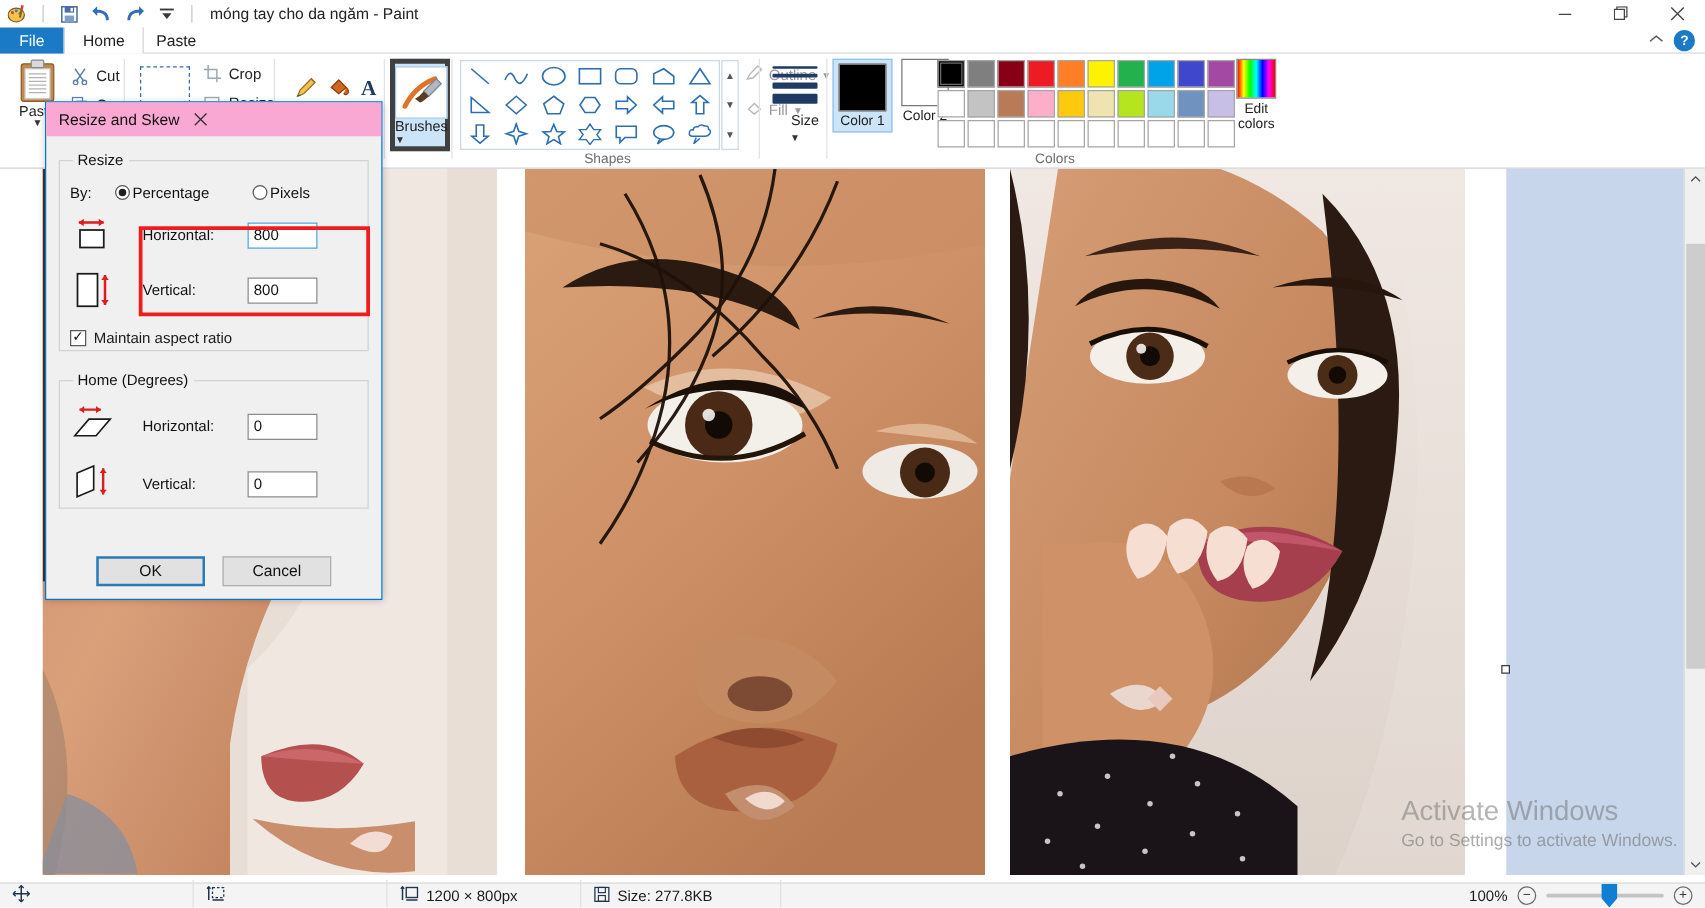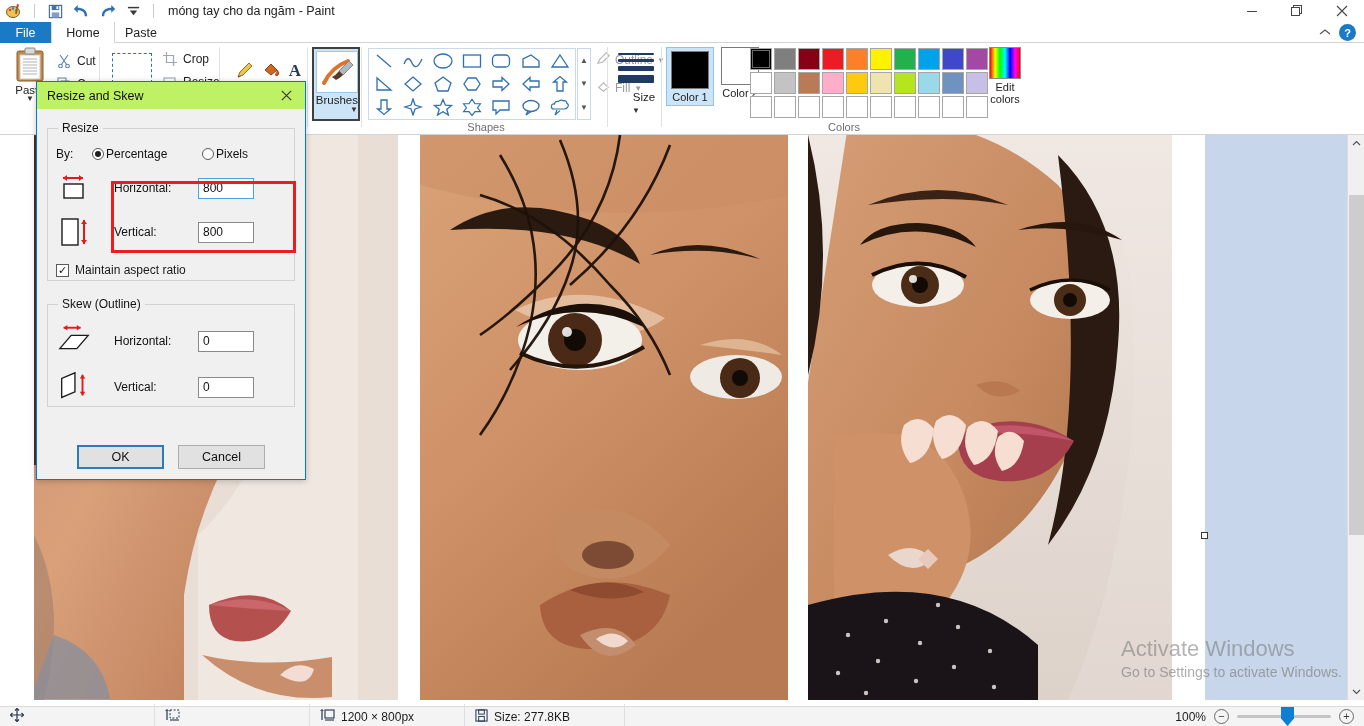--- a/index.html
+++ b/index.html
@@ -43,21 +43,21 @@
   .smallitem{position:absolute;display:flex;align-items:center;gap:5px;font-size:12px;color:#222;}
   .smallitem .ic{width:16px;height:16px;display:flex;align-items:center;justify-content:center;}
 
   
   .g-img{left:100px;width:120px;}
   
   .g-tools{left:222px;width:86px;}
   .toolico{position:absolute;width:26px;height:26px;display:flex;align-items:center;justify-content:center;}
   
   .g-brush{left:310px;width:52px;}
-  .brushbox{position:absolute;left:2px;top:4px;width:48px;height:74px;background:#cce4f7;border:2px solid #404040;display:flex;flex-direction:column;align-items:flex-end;}
+  .brushbox{position:absolute;left:2px;top:4px;width:48px;height:74px;background:#cce4f7;border:4px solid #404040;display:flex;flex-direction:column;align-items:flex-start;}
   .brushimg{width:42px;height:42px;border:1px solid #9ec9ec;background:#fff;margin-top:2px;display:flex;align-items:center;justify-content:center;}
   
   .g-shapes{left:364px;width:244px;}
   .shapegrid{position:absolute;left:4px;top:5px;width:208px;height:72px;border:1px solid #c9d9e8;background:#fff;display:grid;grid-template-columns:repeat(7,1fr);grid-template-rows:repeat(3,1fr);}
   .shp{display:flex;align-items:center;justify-content:center;}
   .shp svg{display:block;}
   .shpscroll{position:absolute;left:213px;top:5px;width:14px;height:72px;border:1px solid #c9d9e8;background:#fff;display:flex;flex-direction:column;justify-content:space-around;align-items:center;color:#555;font-size:8px;}
   .outlinefill{position:absolute;left:232px;top:8px;}
   .offrow{display:flex;align-items:center;gap:4px;margin-bottom:10px;font-size:12px;color:#9a9a9a;}
   
@@ -99,21 +99,21 @@
   .statusbar{position:absolute;left:0;bottom:0;width:1364px;height:20px;background:#f4f4f4;border-top:1px solid #dcdcdc;display:flex;align-items:center;font-size:12px;color:#1b1b1b;}
   .sbcell{height:26px;display:flex;align-items:center;gap:6px;padding:0 10px;border-right:1px solid #e0e0e0;}
   .sbspacer{flex:1;}
   .zoomwrap{display:flex;align-items:center;gap:8px;padding-right:10px;}
   .zbtn{width:15px;height:15px;border:1.4px solid #6a6a6a;border-radius:50%;display:flex;align-items:center;justify-content:center;font-size:11px;color:#3a3a3a;line-height:1;}
   .ztrack{position:relative;width:94px;height:3px;background:#c4c4c4;border-radius:2px;}
   .zthumb{position:absolute;left:44px;top:-8px;width:13px;height:19px;background:#0f7fd4;clip-path:polygon(0 0,100% 0,100% 60%,50% 100%,0 60%);}
 
   
   .dialog{position:absolute;left:36px;top:81px;width:270px;height:399px;background:#f0f0f0;border:1px solid #0078d7;box-shadow:0 1px 6px rgba(0,0,0,.22);}
-  .dlgtitle{height:27px;background:#bef264;display:flex;align-items:center;justify-content:space-between;padding:0 2px 0 10px;}
+  .dlgtitle{height:27px;background:#f9a8d4;display:flex;align-items:center;justify-content:flex-start;padding:0 2px 0 10px;}
   .dlgtitle .t{font-size:12.5px;color:#111;}
   .dlgclose{width:34px;height:26px;display:flex;align-items:center;justify-content:center;color:#333;font-size:14px;}
   .dlgbody{position:relative;padding:6px 10px 0 10px;}
   fieldset.grp{position:relative;border:1px solid #d2d2d2;padding:10px 8px 10px 8px;margin-top:6px;}
   fieldset.grp > legend{font-size:12px;color:#111;padding:0 4px;margin-left:2px;}
   .row{display:flex;align-items:center;}
   .rlabel{font-size:12px;color:#111;}
   .radio{display:flex;align-items:center;gap:2px;font-size:12px;color:#111;}
   .rdot{width:12px;height:12px;border:1px solid #5a5a5a;border-radius:50%;background:#fff;display:flex;align-items:center;justify-content:center;}
   .rdot i{width:6px;height:6px;border-radius:50%;background:#1f1f1f;display:none;}
@@ -769,21 +769,21 @@
           <label style="display:flex;align-items:center;gap:6px;font-size:12px;">
             <span class="chk">✓</span>
             <span>Maintain aspect ratio</span>
           </label>
         </div>
 
         <div class="redbox" style="left:63px;top:46px;width:185px;height:72px;"></div>
       </fieldset>
 
       <fieldset class="grp" style="margin-top:16px;height:110px;">
-        <legend>Skew (Outline)</legend>
+        <legend>Home (Degrees)</legend>
 
         <div class="row" style="margin-top:2px;height:36px;">
           <span class="iconcell">
             <svg width="38" height="36" viewBox="0 0 38 36">
               <path d="M8 4 H26" stroke="#e01b1b" stroke-width="2"></path>
               <path d="M8 4 L12 1 L12 7 Z" fill="#e01b1b"></path>
                 <path d="M26 4 L22 1 L22 7 Z" fill="#e01b1b"></path>
               <path d="M4 26 L16 12 L34 12 L22 26 Z" fill="#fff" stroke="#1b1b1b" stroke-width="1.4"></path>
             </svg>
           </span>

